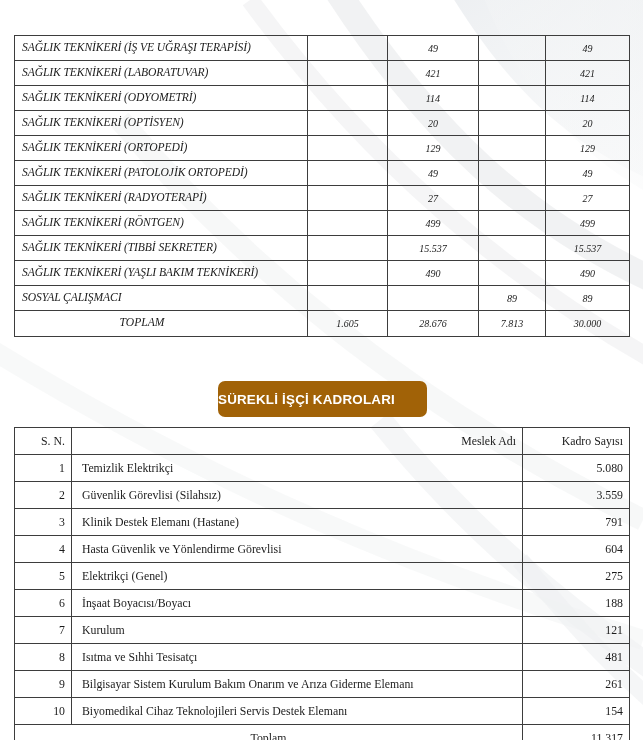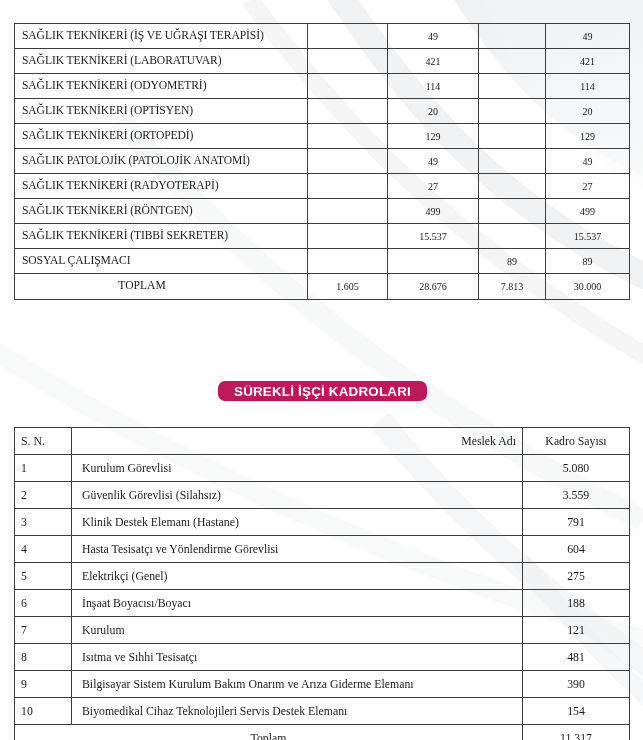--- a/index.html
+++ b/index.html
@@ -46,22 +46,23 @@
     background: transparent;
     vertical-align: middle;
     white-space: nowrap;
     overflow: hidden;
   }
 
   
   #table-one-wrap {
     position: absolute;
     left: 14px;
-    top: 23px;
+    top: 35px;
     width: 615px;
+    font-style: italic;
   }
   #table-one { width: 615px; }
   #table-one td { height: 24px; }
   #table-one td.t1-name {
     text-align: left;
     padding-left: 7px;
     font-size: 11.6px;
     letter-spacing: -0.1px;
   }
   #table-one td.t1-num {
@@ -74,47 +75,47 @@
     font-size: 11.6px;
   }
   #table-one tr.total-row td { height: 25px; }
 
   
   #section-badge {
     position: absolute;
     left: 218px;
     top: 381px;
     width: 209px;
-    height: 20px;
+    height: 36px;
     border-radius: 7px;
-    background: #be185d;
+    background: #a16207;
     color: #ffffff;
     font-family: "Liberation Sans", "DejaVu Sans", sans-serif;
     font-weight: bold;
     font-size: 13.4px;
     letter-spacing: 0.2px;
     display: flex;
     align-items: center;
-    justify-content: center;
+    justify-content: flex-start;
     box-sizing: border-box;
   }
 
   
   #table-two-wrap {
     position: absolute;
     left: 14px;
     top: 427px;
     width: 615px;
   }
   #table-two { width: 615px; }
   #table-two td, #table-two th { height: 26px; font-size: 11.8px; }
-  #table-two th.th-sn, #table-two td.t2-sn { text-align: left; width: 57px; }
+  #table-two th.th-sn, #table-two td.t2-sn { text-align: right; width: 57px; }
   #table-two th.th-meslek { text-align: right; }
   #table-two td.t2-meslek { text-align: left; padding-left: 10px; }
-  #table-two th.th-kadro, #table-two td.t2-kadro { text-align: center; width: 107px; }
+  #table-two th.th-kadro, #table-two td.t2-kadro { text-align: right; width: 107px; }
   #table-two tr.total-row td.t2-total-label { text-align: center; }
   #table-two tr.total-row td { height: 27px; }
 </style>
 </head>
 <body>
 
 <svg id="watermark" width="643" height="740" viewBox="0 0 643 740" xmlns="http://www.w3.org/2000/svg" aria-hidden="true">
   <defs>
     <linearGradient id="swoosh-a" x1="0" y1="0" x2="1" y2="1">
       <stop offset="0%" stop-color="#e9ecef" stop-opacity="0.95"></stop>
@@ -178,21 +179,21 @@
           <td class="t1-num">20</td>
         </tr>
         <tr>
           <td class="t1-name">SAĞLIK TEKNİKERİ (ORTOPEDİ)</td>
           <td class="t1-num"></td>
           <td class="t1-num">129</td>
           <td class="t1-num"></td>
           <td class="t1-num">129</td>
         </tr>
         <tr>
-          <td class="t1-name">SAĞLIK PATOLOJİK (PATOLOJİK ANATOMİ)</td>
+          <td class="t1-name">SAĞLIK TEKNİKERİ (PATOLOJİK ORTOPEDİ)</td>
           <td class="t1-num"></td>
           <td class="t1-num">49</td>
           <td class="t1-num"></td>
           <td class="t1-num">49</td>
         </tr>
         <tr>
           <td class="t1-name">SAĞLIK TEKNİKERİ (RADYOTERAPİ)</td>
           <td class="t1-num"></td>
           <td class="t1-num">27</td>
           <td class="t1-num"></td>
@@ -204,20 +205,27 @@
           <td class="t1-num">499</td>
           <td class="t1-num"></td>
           <td class="t1-num">499</td>
         </tr>
         <tr>
           <td class="t1-name">SAĞLIK TEKNİKERİ (TIBBİ SEKRETER)</td>
           <td class="t1-num"></td>
           <td class="t1-num">15.537</td>
           <td class="t1-num"></td>
           <td class="t1-num">15.537</td>
+        </tr>
+        <tr>
+          <td class="t1-name">SAĞLIK TEKNİKERİ (YAŞLI BAKIM TEKNİKERİ)</td>
+          <td class="t1-num"></td>
+          <td class="t1-num">490</td>
+          <td class="t1-num"></td>
+          <td class="t1-num">490</td>
         </tr>
         <tr>
           <td class="t1-name">SOSYAL ÇALIŞMACI</td>
           <td class="t1-num"></td>
           <td class="t1-num"></td>
           <td class="t1-num">89</td>
           <td class="t1-num">89</td>
         </tr>
 
         <tr class="total-row">
@@ -247,36 +255,36 @@
         <tr>
           <th class="th-sn">S. N.</th>
           <th class="th-meslek">Meslek Adı</th>
           <th class="th-kadro">Kadro Sayısı</th>
         </tr>
       </thead>
       <tbody>
 
         <tr>
           <td class="t2-sn">1</td>
-          <td class="t2-meslek">Kurulum Görevlisi</td>
+          <td class="t2-meslek">Temizlik Elektrikçi</td>
           <td class="t2-kadro">5.080</td>
         </tr>
         <tr>
           <td class="t2-sn">2</td>
           <td class="t2-meslek">Güvenlik Görevlisi (Silahsız)</td>
           <td class="t2-kadro">3.559</td>
         </tr>
         <tr>
           <td class="t2-sn">3</td>
           <td class="t2-meslek">Klinik Destek Elemanı (Hastane)</td>
           <td class="t2-kadro">791</td>
         </tr>
         <tr>
           <td class="t2-sn">4</td>
-          <td class="t2-meslek">Hasta Tesisatçı ve Yönlendirme Görevlisi</td>
+          <td class="t2-meslek">Hasta Güvenlik ve Yönlendirme Görevlisi</td>
           <td class="t2-kadro">604</td>
         </tr>
         <tr>
           <td class="t2-sn">5</td>
           <td class="t2-meslek">Elektrikçi (Genel)</td>
           <td class="t2-kadro">275</td>
         </tr>
         <tr>
           <td class="t2-sn">6</td>
           <td class="t2-meslek">İnşaat Boyacısı/Boyacı</td>
@@ -288,21 +296,21 @@
           <td class="t2-kadro">121</td>
         </tr>
         <tr>
           <td class="t2-sn">8</td>
           <td class="t2-meslek">Isıtma ve Sıhhi Tesisatçı</td>
           <td class="t2-kadro">481</td>
         </tr>
         <tr>
           <td class="t2-sn">9</td>
           <td class="t2-meslek">Bilgisayar Sistem Kurulum Bakım Onarım ve Arıza Giderme Elemanı</td>
-          <td class="t2-kadro">390</td>
+          <td class="t2-kadro">261</td>
         </tr>
         <tr>
           <td class="t2-sn">10</td>
           <td class="t2-meslek">Biyomedikal Cihaz Teknolojileri Servis Destek Elemanı</td>
           <td class="t2-kadro">154</td>
         </tr>
 
         <tr class="total-row">
           <td class="t2-total-label" colspan="2">Toplam</td>
           <td class="t2-kadro">11.317</td>

